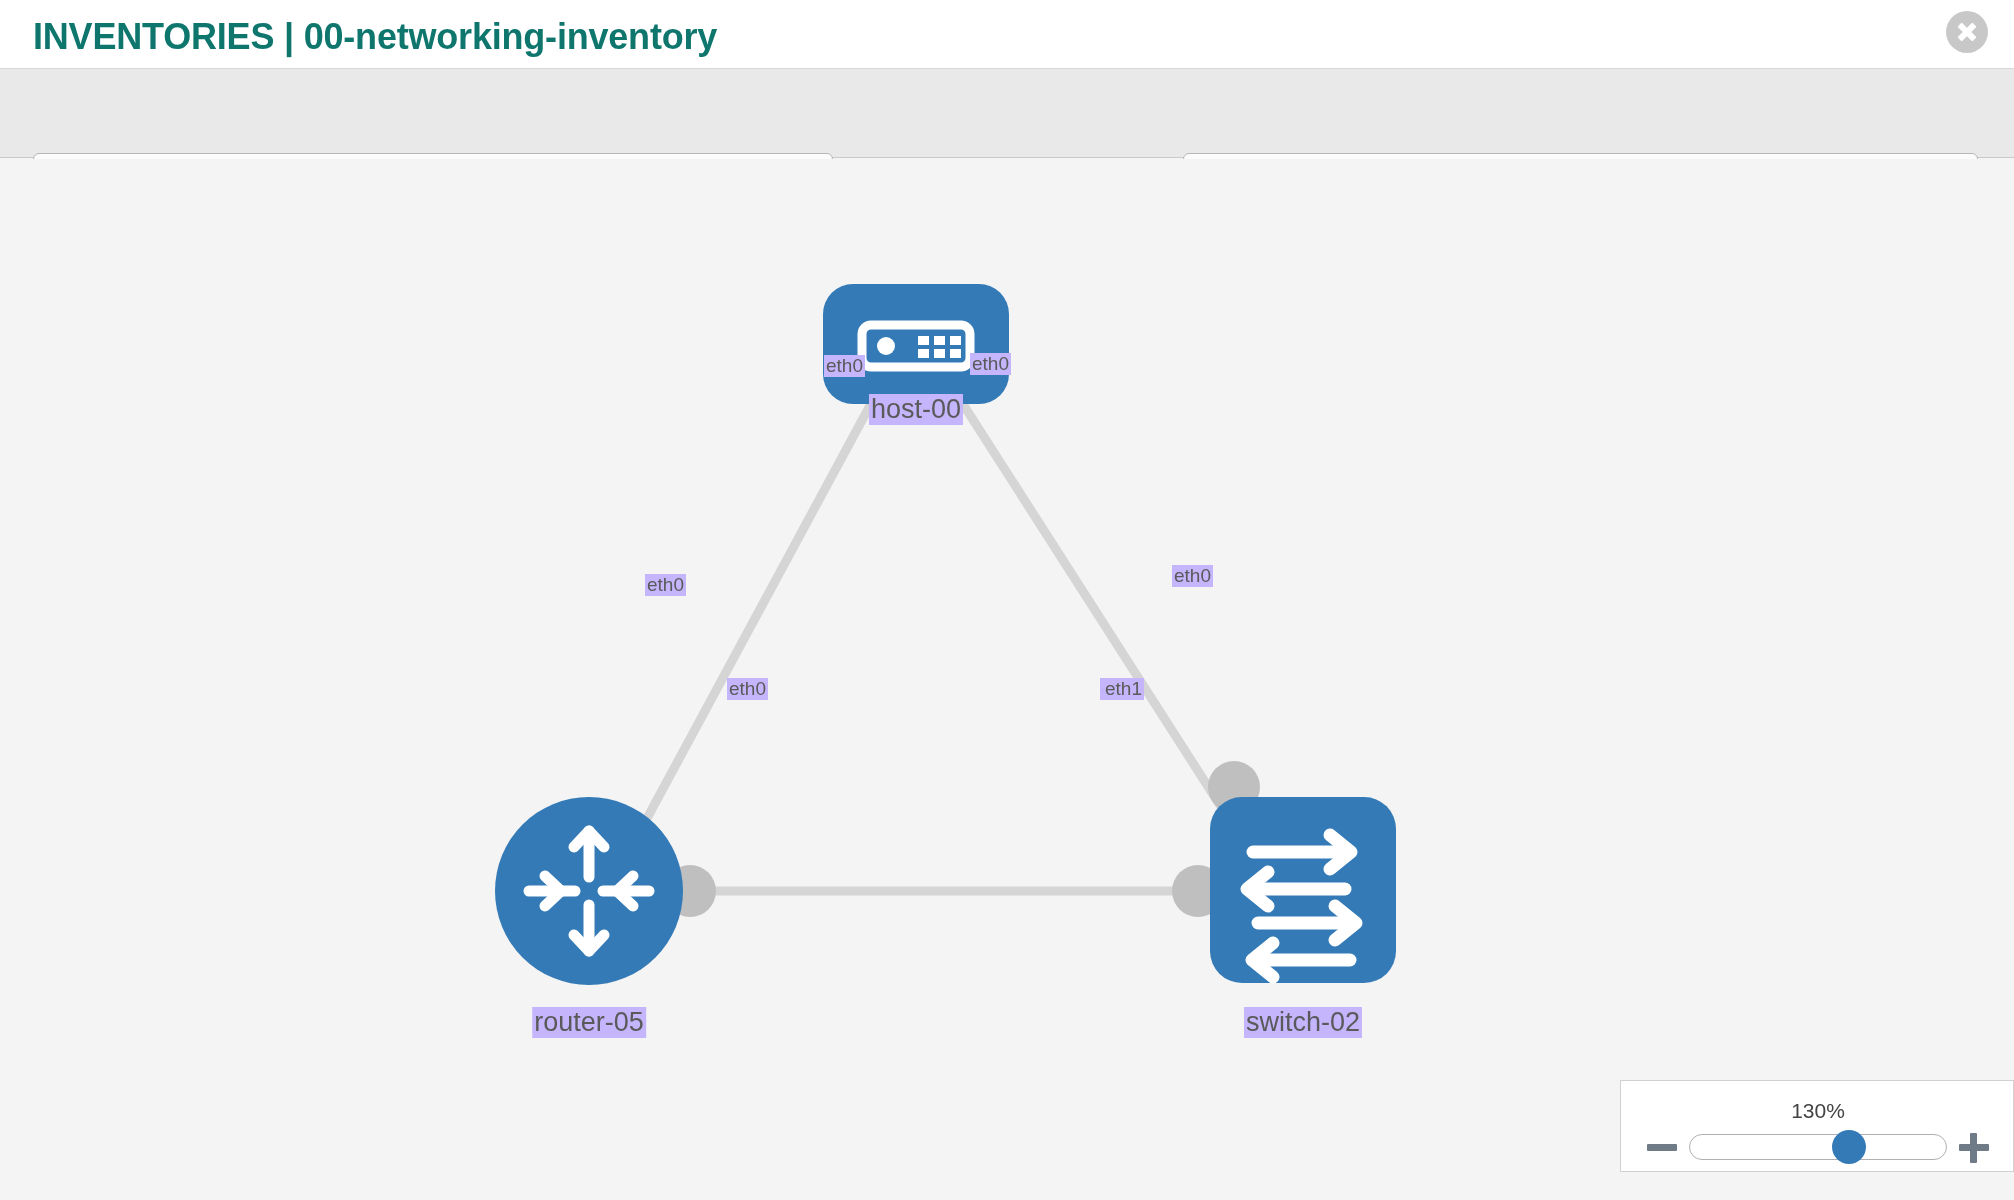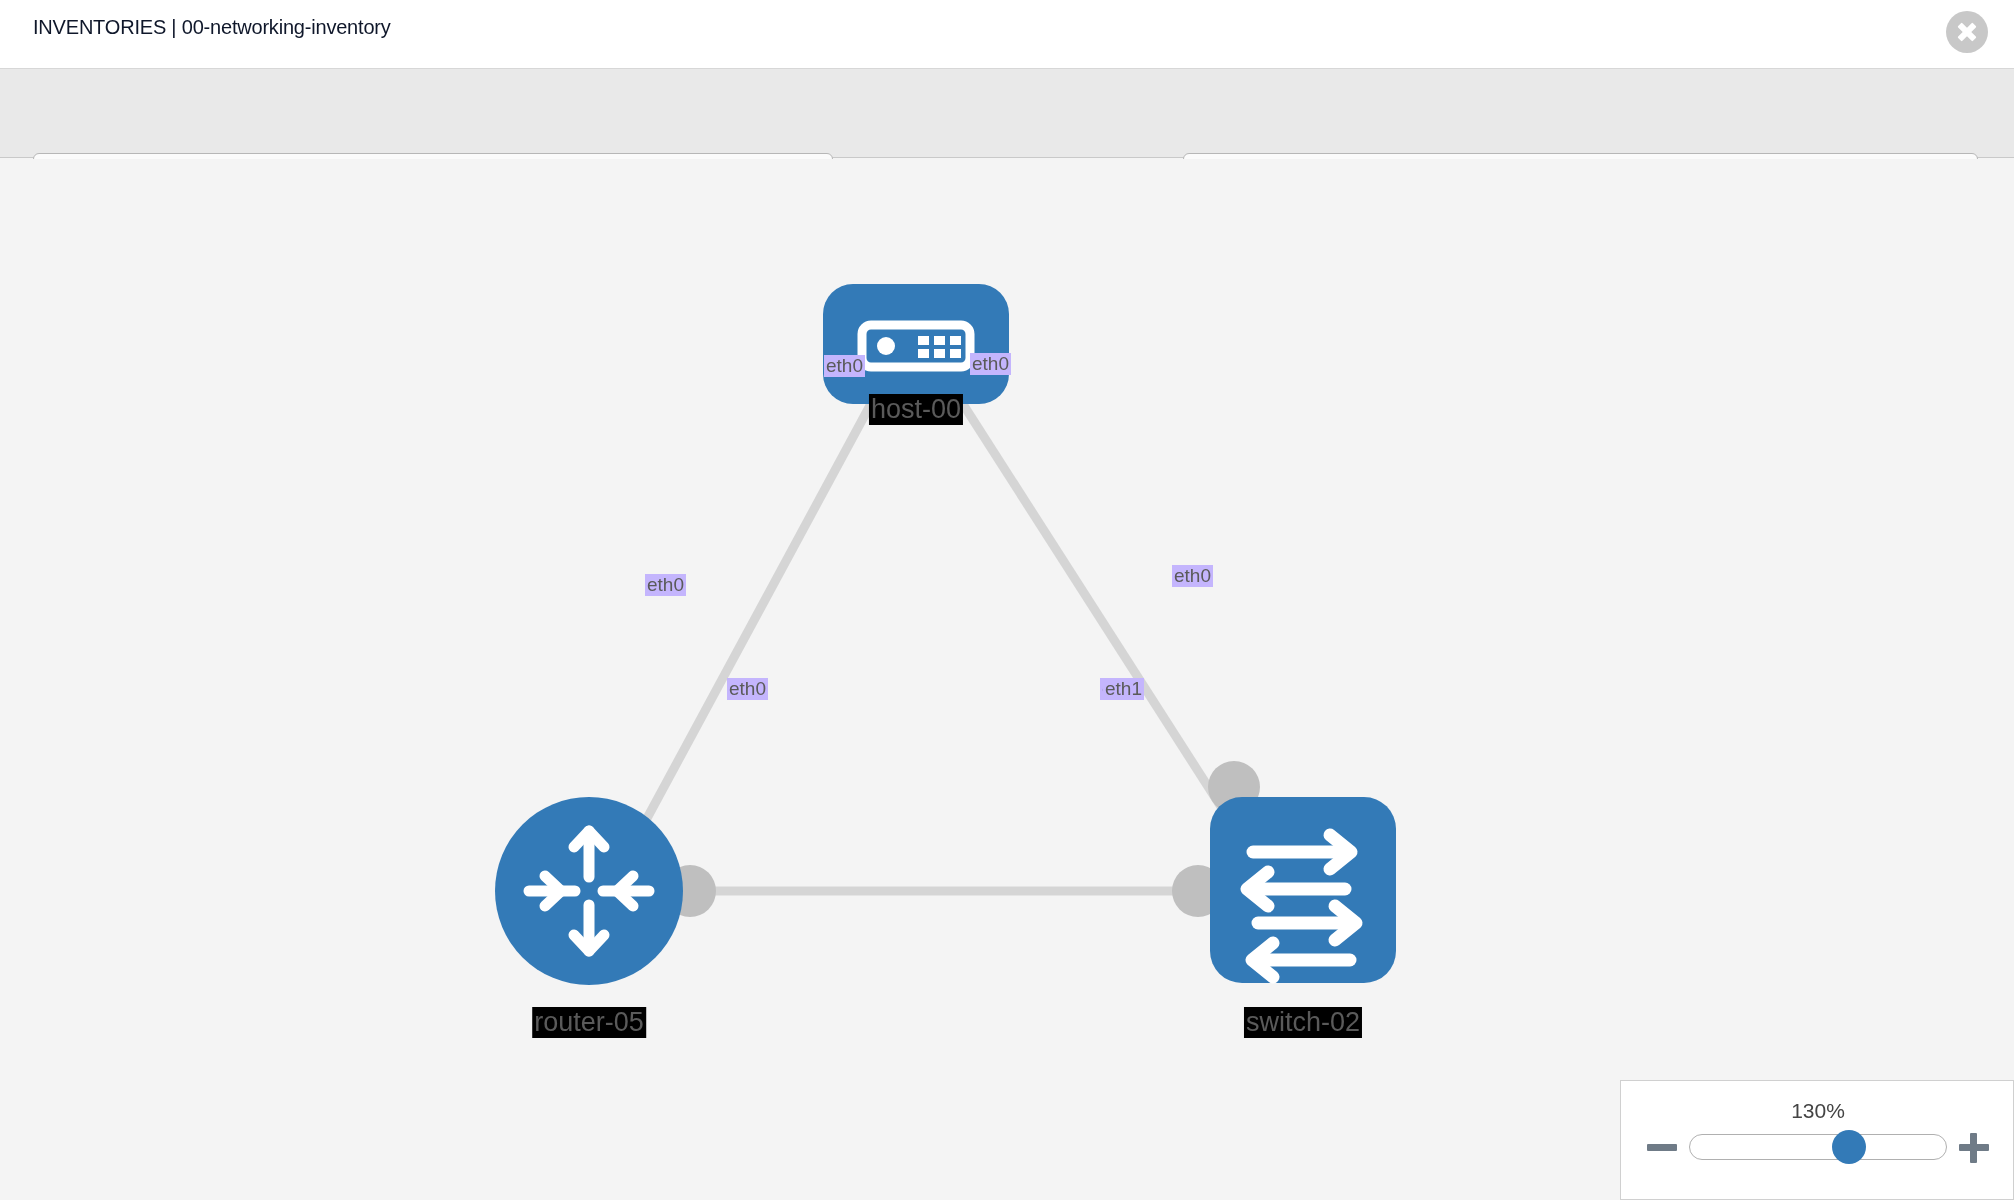--- a/index.html
+++ b/index.html
@@ -12,22 +12,22 @@
   #app { position: relative; width: 2014px; height: 1200px; }
 
   
   .header {
     position: absolute; left: 0; top: 0; width: 2014px; height: 69px;
     background: #ffffff;
     border-bottom: 1px solid #d7d7d7;
   }
   .header-title {
     position: absolute; left: 33px; top: 16px;
-    font-size: 20px; font-weight: normal;
-    color: #0f172a;
+    font-size: 36px; font-weight: bold;
+    color: #0f766e;
     letter-spacing: -0.2px;
     white-space: nowrap;
   }
   .close-btn {
     position: absolute; right: 26px; top: 11px;
     width: 42px; height: 42px; border-radius: 50%;
     background: #c8c8c8; cursor: pointer;
   }
   .close-btn::before, .close-btn::after {
     content: ""; position: absolute; left: 50%; top: 50%;
@@ -75,37 +75,37 @@
   .canvas {
     position: absolute; left: 0; top: 159px; width: 2014px; height: 1041px;
     background: #f4f4f4;
     overflow: hidden;
   }
   #topology-svg { position: absolute; left: 0; top: 0; }
 
   .node-label {
     position: absolute;
     font-size: 27px; color: #5a5a5a;
-    background: #000000;
+    background: #c4b5fd;
     white-space: nowrap;
     transform: translateX(-50%);
     padding: 0 2px;
   }
   .link-label {
     position: absolute;
     font-size: 19px; color: #5a5a5a;
     background: #c4b5fd;
     white-space: nowrap;
     padding: 0 2px;
   }
 
   
   .zoom-panel {
     position: absolute; left: 1620px; top: 1080px;
-    width: 394px; height: 120px;
+    width: 394px; height: 92px;
     background: #ffffff;
     border: 1px solid #d0d0d0;
   }
   .zoom-level {
     position: absolute; left: 0; top: 18px; width: 394px;
     text-align: center;
     font-size: 21px; color: #444444;
   }
   .zoom-minus, .zoom-plus {
     position: absolute; top: 50px; width: 34px; height: 34px; cursor: pointer;

